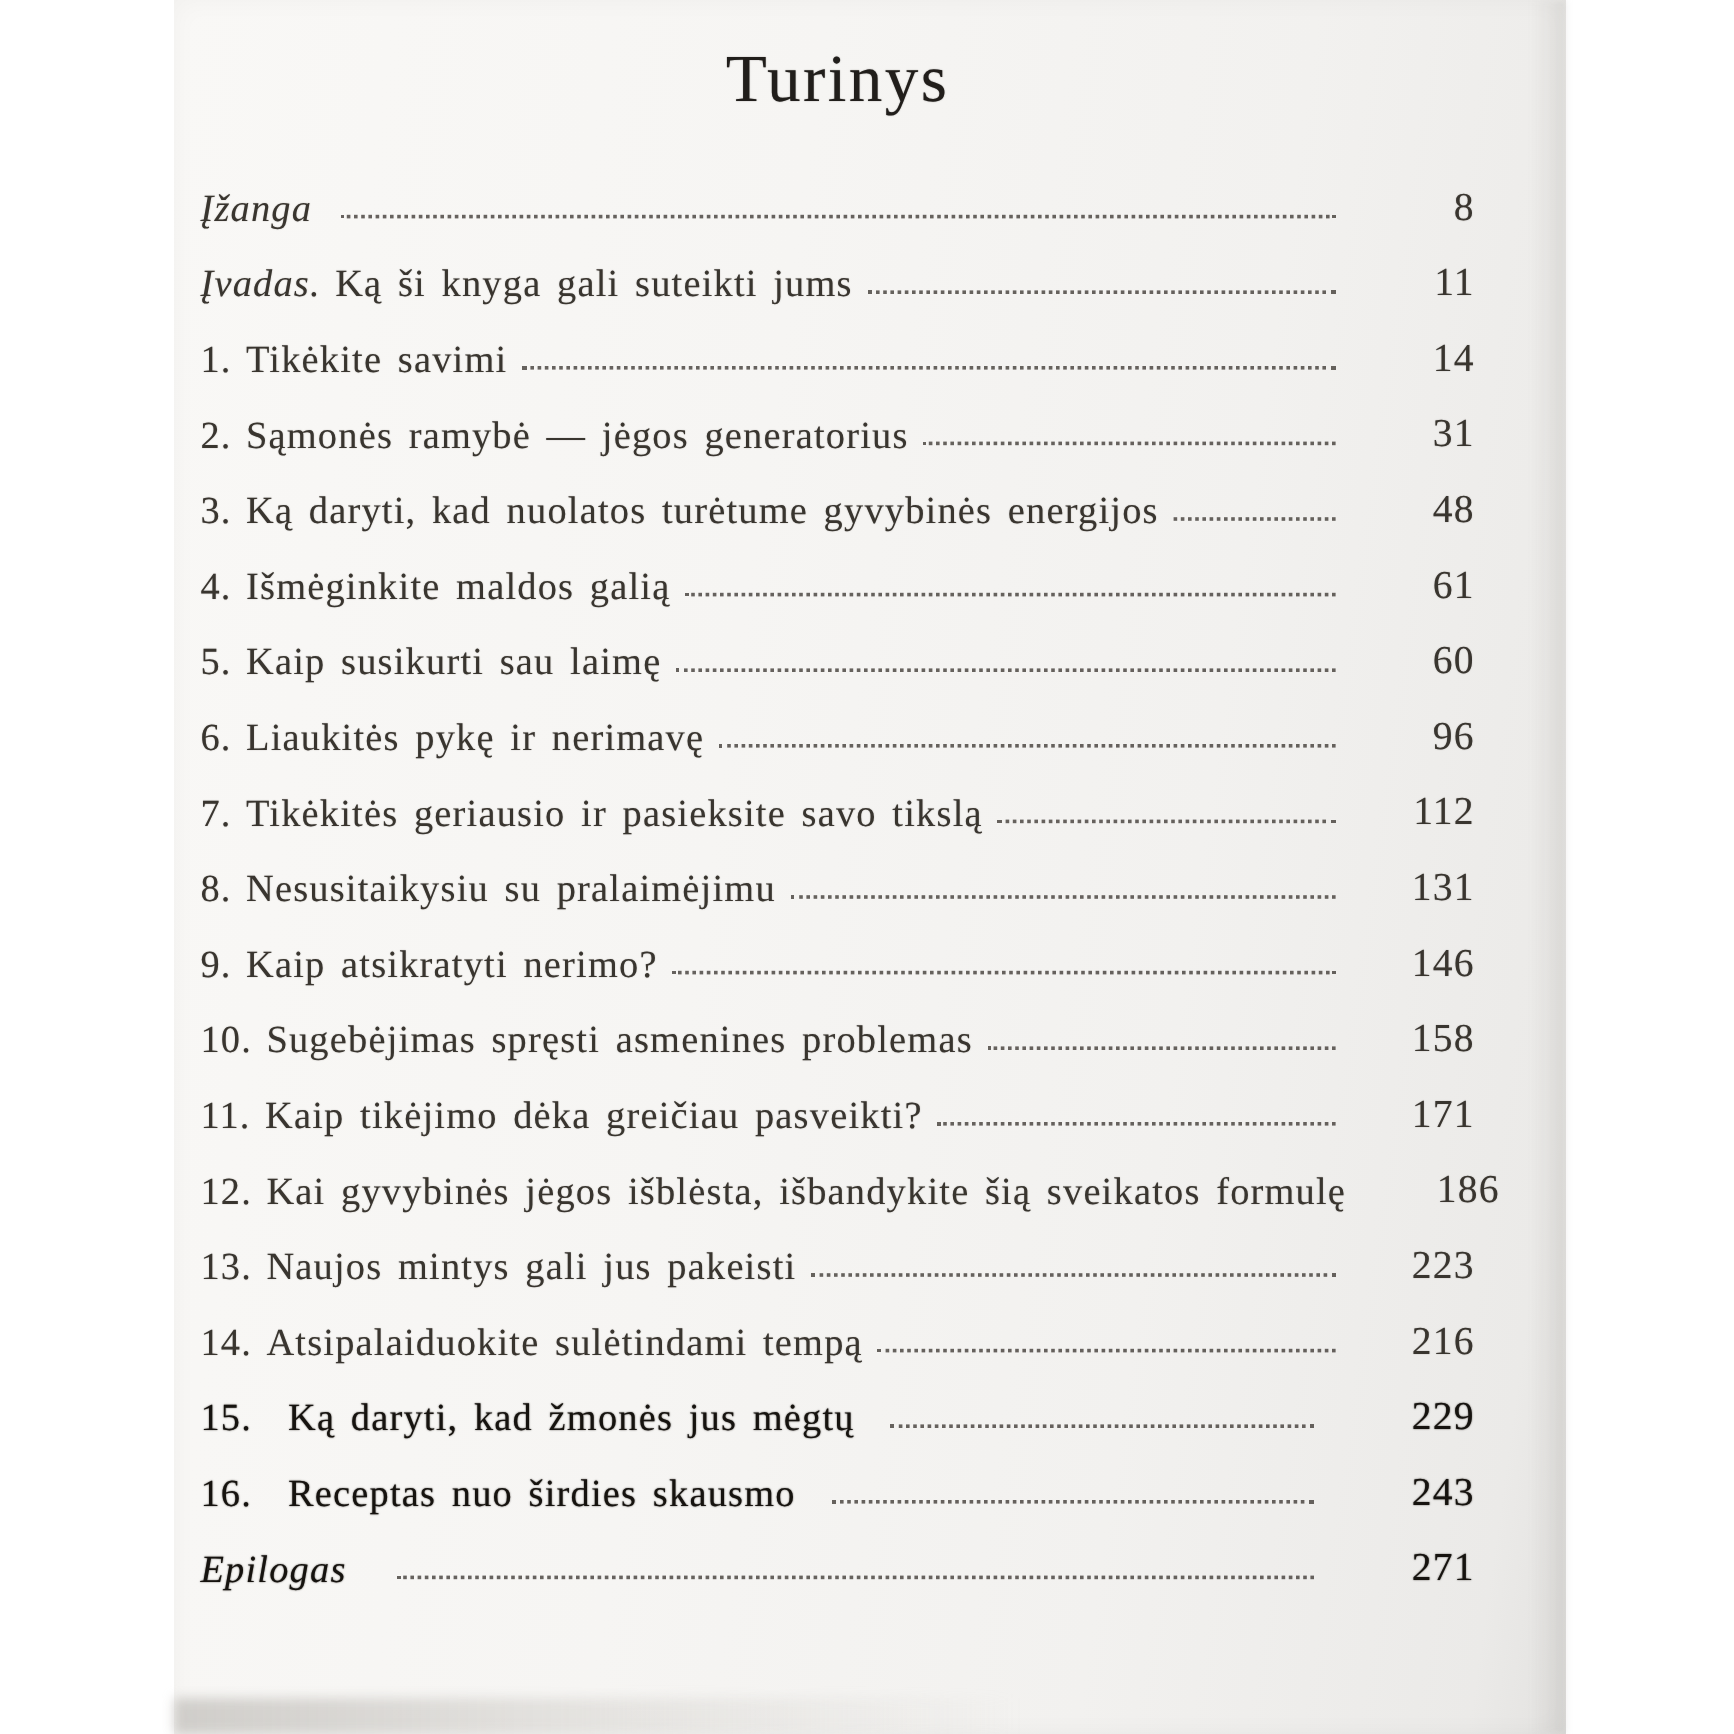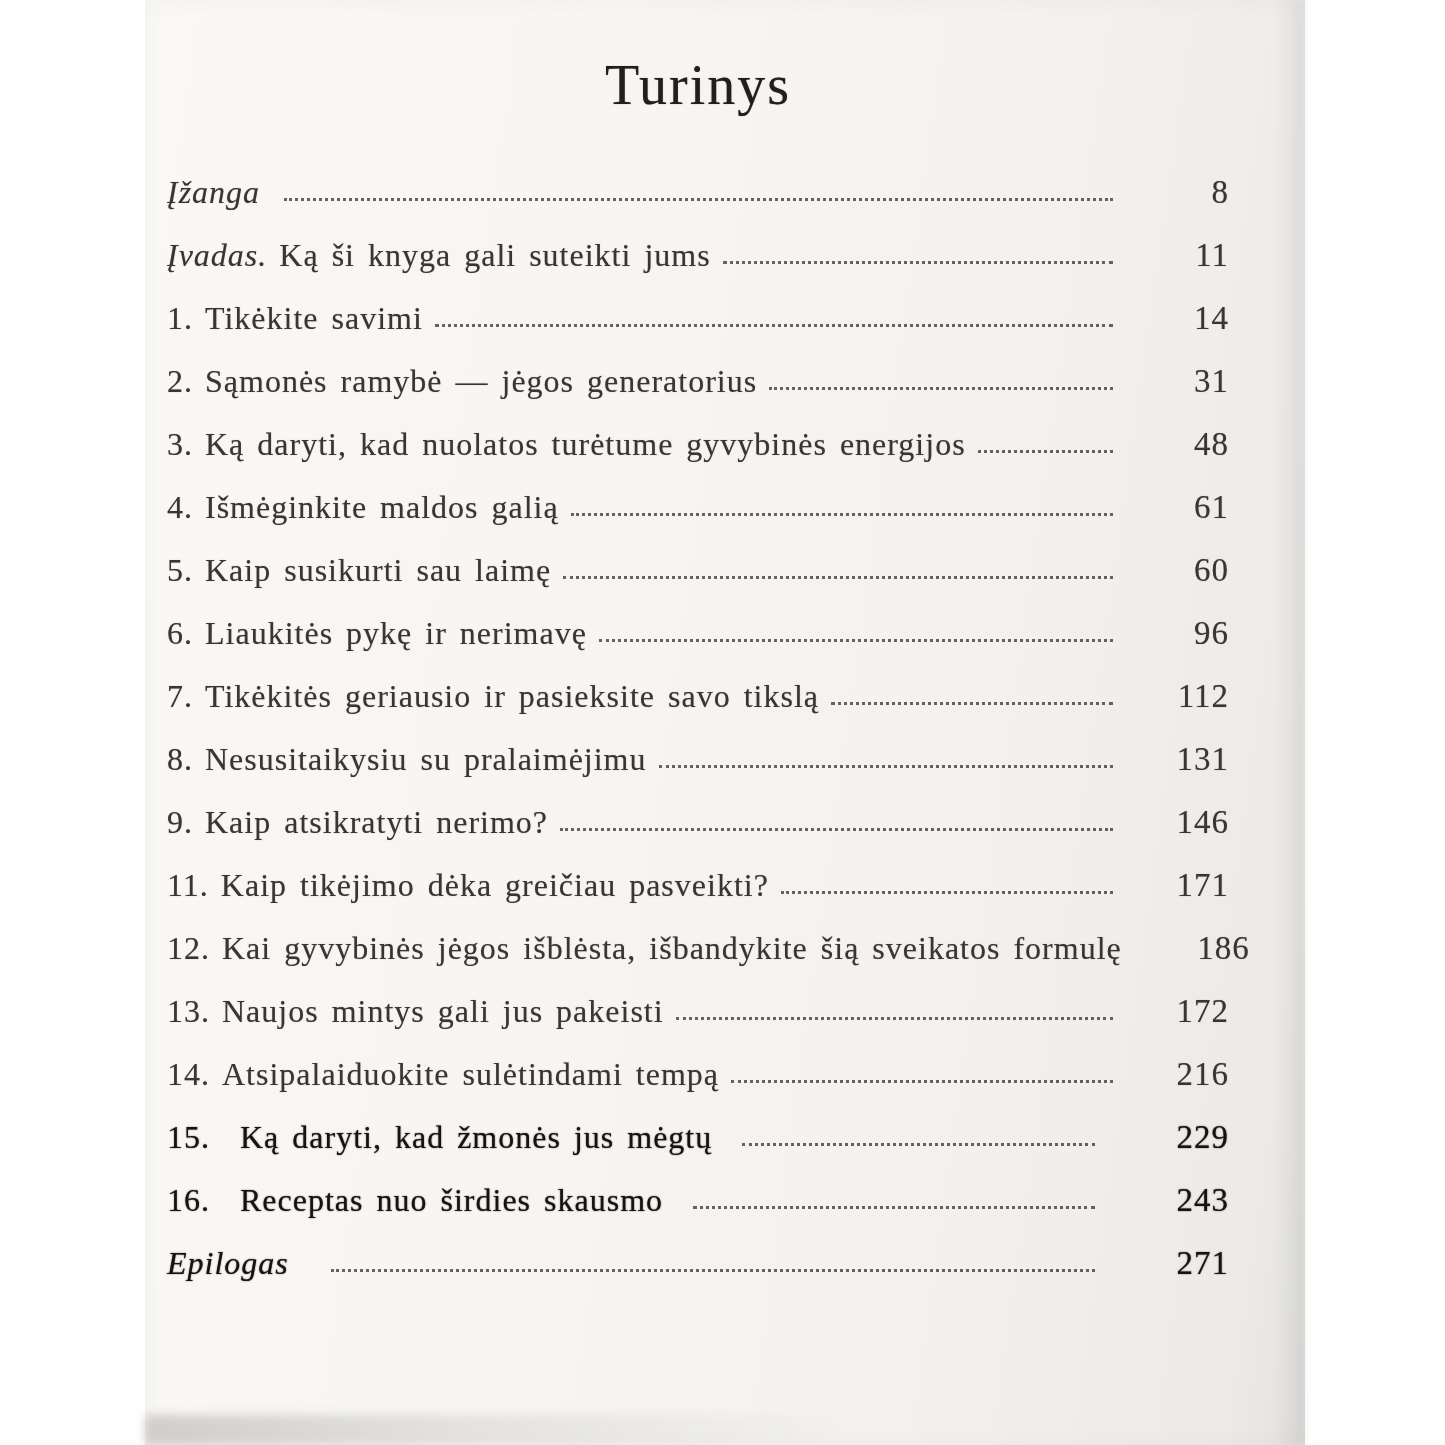--- a/index.html
+++ b/index.html
@@ -45,21 +45,20 @@
     background: linear-gradient(to right,
       rgba(175,172,167,0.55), rgba(200,197,192,0.38) 45%, rgba(230,228,225,0) 95%);
     filter: blur(5px);
   }
 
   .content {
     position: absolute;
     left: 22px;
     top: 0;
     width: 1062px;
-    margin-top: 19px;
   }
 
   .title {
     text-align: center;
     font-size: 56px;
     line-height: 56px;
     font-weight: 400;
     letter-spacing: 2px;
     margin: 38px 0 0 0;
     color: var(--ink-dark, #211e1b);
@@ -185,39 +184,46 @@
     <span class="page-num">131</span>
   </div>
         <div class="entry">
     <span class="num">9.</span>
 
     <span class="label">Kaip atsikratyti nerimo?</span>
     <span class="dots"></span>
     <span class="page-num">146</span>
   </div>
         <div class="entry">
+    <span class="num">10.</span>
+
+    <span class="label">Sugebėjimas spręsti asmenines problemas</span>
+    <span class="dots"></span>
+    <span class="page-num">158</span>
+  </div>
+        <div class="entry">
     <span class="num">11.</span>
 
     <span class="label">Kaip tikėjimo dėka greičiau pasveikti?</span>
     <span class="dots"></span>
     <span class="page-num">171</span>
   </div>
         <div class="entry">
     <span class="num">12.</span>
 
     <span class="label">Kai gyvybinės jėgos išblėsta, išbandykite šią sveikatos formulę</span>
     <span class="dots"></span>
     <span class="page-num">186</span>
   </div>
         <div class="entry">
     <span class="num">13.</span>
 
     <span class="label">Naujos mintys gali jus pakeisti</span>
     <span class="dots"></span>
-    <span class="page-num">172</span>
+    <span class="page-num">223</span>
   </div>
         <div class="entry">
     <span class="num">14.</span>
 
     <span class="label">Atsipalaiduokite sulėtindami tempą</span>
     <span class="dots"></span>
     <span class="page-num">216</span>
   </div>
         <div class="entry strong">
     <span class="num">15.</span>

